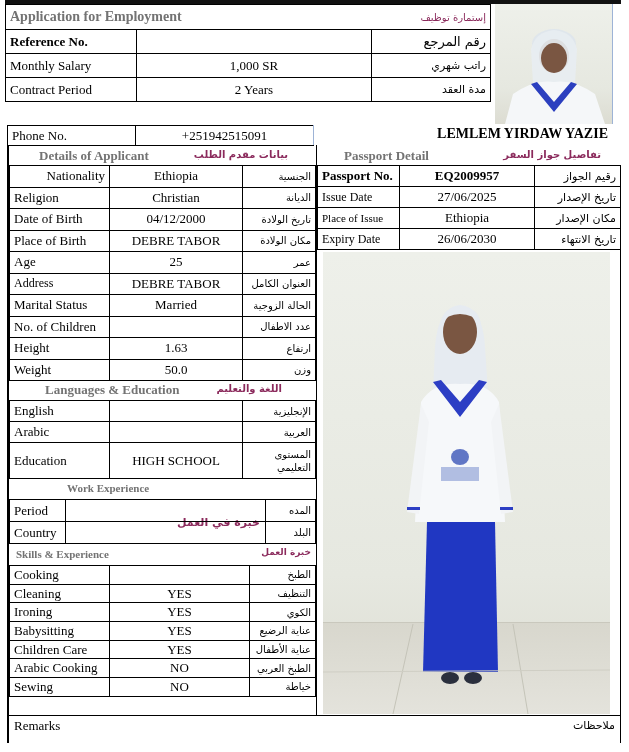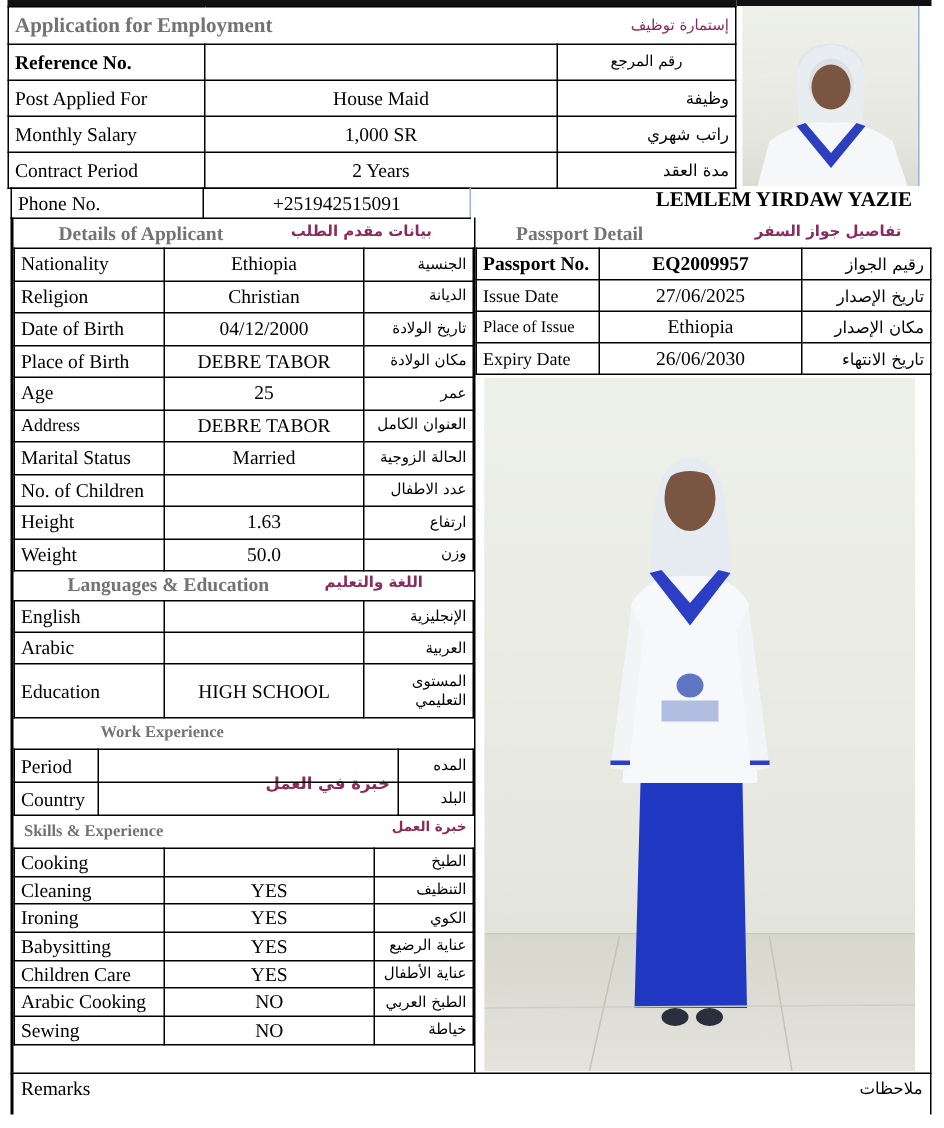--- a/index.html
+++ b/index.html
@@ -29,26 +29,21 @@
   <tbody>
       <tr style="height:25px;">
     <td colspan="3" style="border-right:1px solid #000;">
       <span class="title-maroon" style="font-size:14px;">Application for Employment</span>
       <span class="ar-title" style="float:right; margin-top:3px; font-weight:normal;">إستمارة توظيف</span>
     </td>
   </tr>
   <tr style="height:24px;">
     <td style="width:131px; font-weight:bold;">Reference No.</td>
     <td class="c" style="width:235px;"></td>
-    <td class="r ar" style="font-size:10px;text-align:center;">رقم المرجع</td>
-  </tr>
-  <tr style="height:24px;">
-    <td>Post Applied For</td>
-    <td class="c">House Maid</td>
-    <td class="r ar" style="font-size:11px;">وظيفة</td>
+    <td class="r ar" style="font-size:13px;">رقم المرجع</td>
   </tr>
   <tr style="height:24px;">
     <td>Monthly Salary</td>
     <td class="c">1,000 SR</td>
     <td class="r ar" style="font-size:11px;">راتب شهري</td>
   </tr>
   <tr style="height:24px;">
     <td>Contract Period</td>
     <td class="c">2 Years</td>
     <td class="r ar" style="font-size:11px;">مدة العقد</td>
@@ -82,21 +77,21 @@
 <div class="abs" style="left:7px; top:145px; width:310px; height:570px; border-left:2px solid #000; border-right:1px solid #000;"></div>
 
 <div class="abs" style="left:9px; top:146px; width:307px; height:20px;">
   <span class="abs title-maroon" style="left:30px; top:2px; font-size:13px;">Details of Applicant</span>
   <span class="abs ar-title" style="right:28px; top:3px;">بيانات مقدم الطلب</span>
 </div>
 
 <table class="abs" style="left:9px; top:165px; width:307px;">
   <tbody>
       <tr style="height:21.5px;">
-        <td style="width:100px;">Nationality</td>
+        <td style="width:100px;text-align:right;">Nationality</td>
         <td class="c" style="width:133px;">Ethiopia</td>
         <td class="ar">الجنسية</td>
       </tr>
   <tr style="height:21.5px;">
         <td>Religion</td>
         <td class="c">Christian</td>
         <td class="ar">الديانة</td>
       </tr>
   <tr style="height:21.5px;">
         <td>Date of Birth</td>

